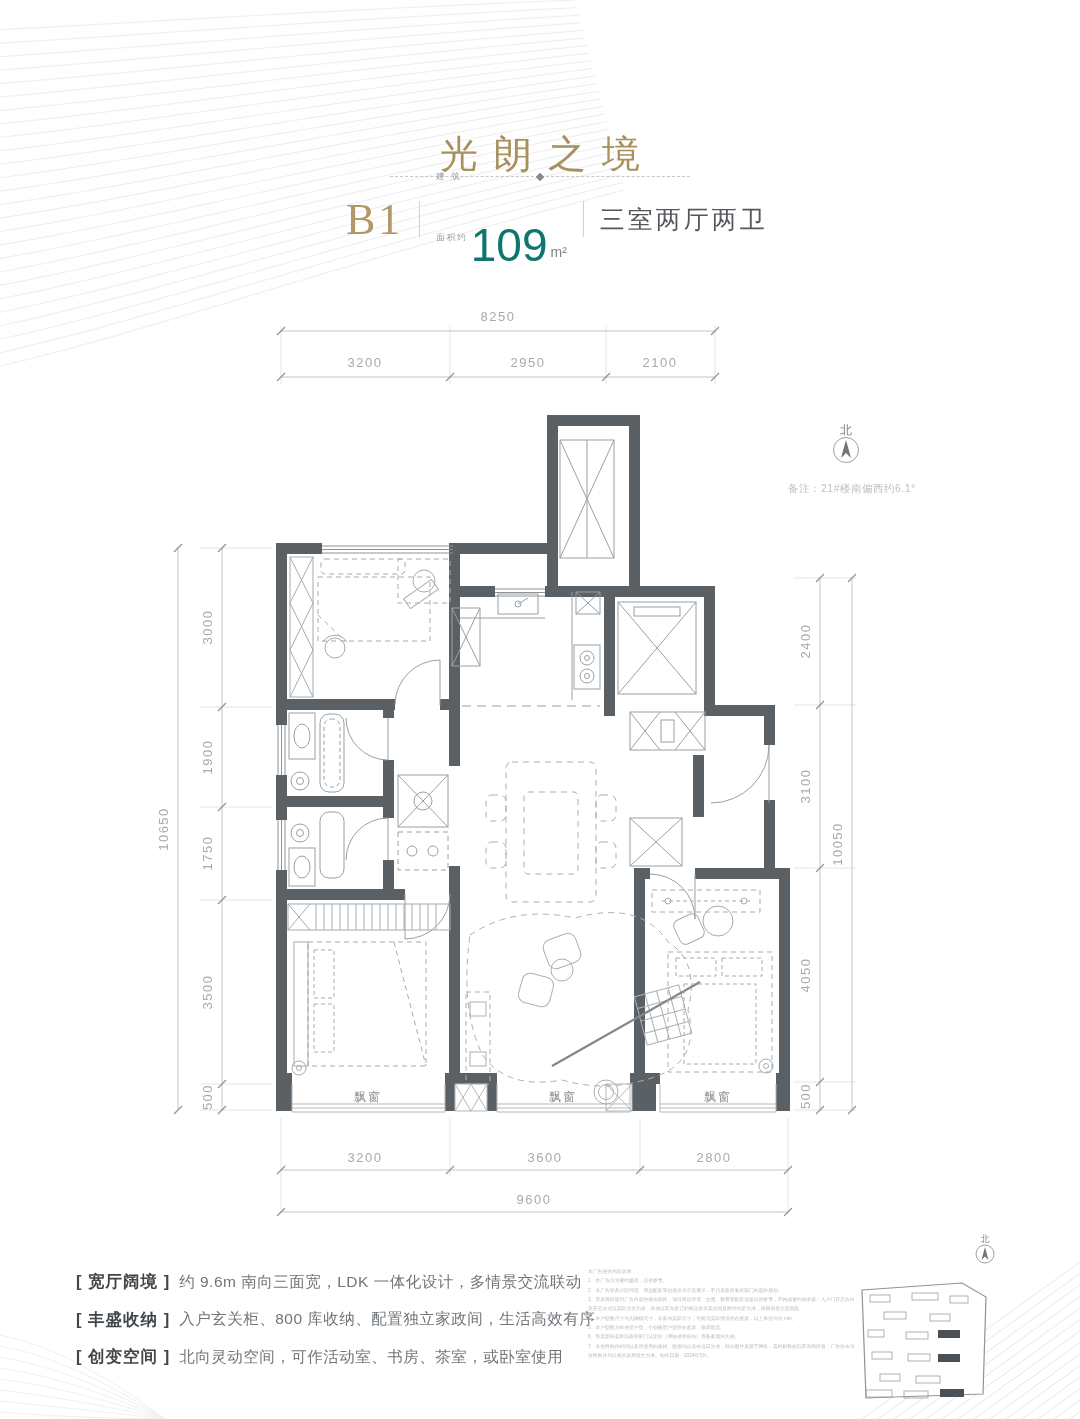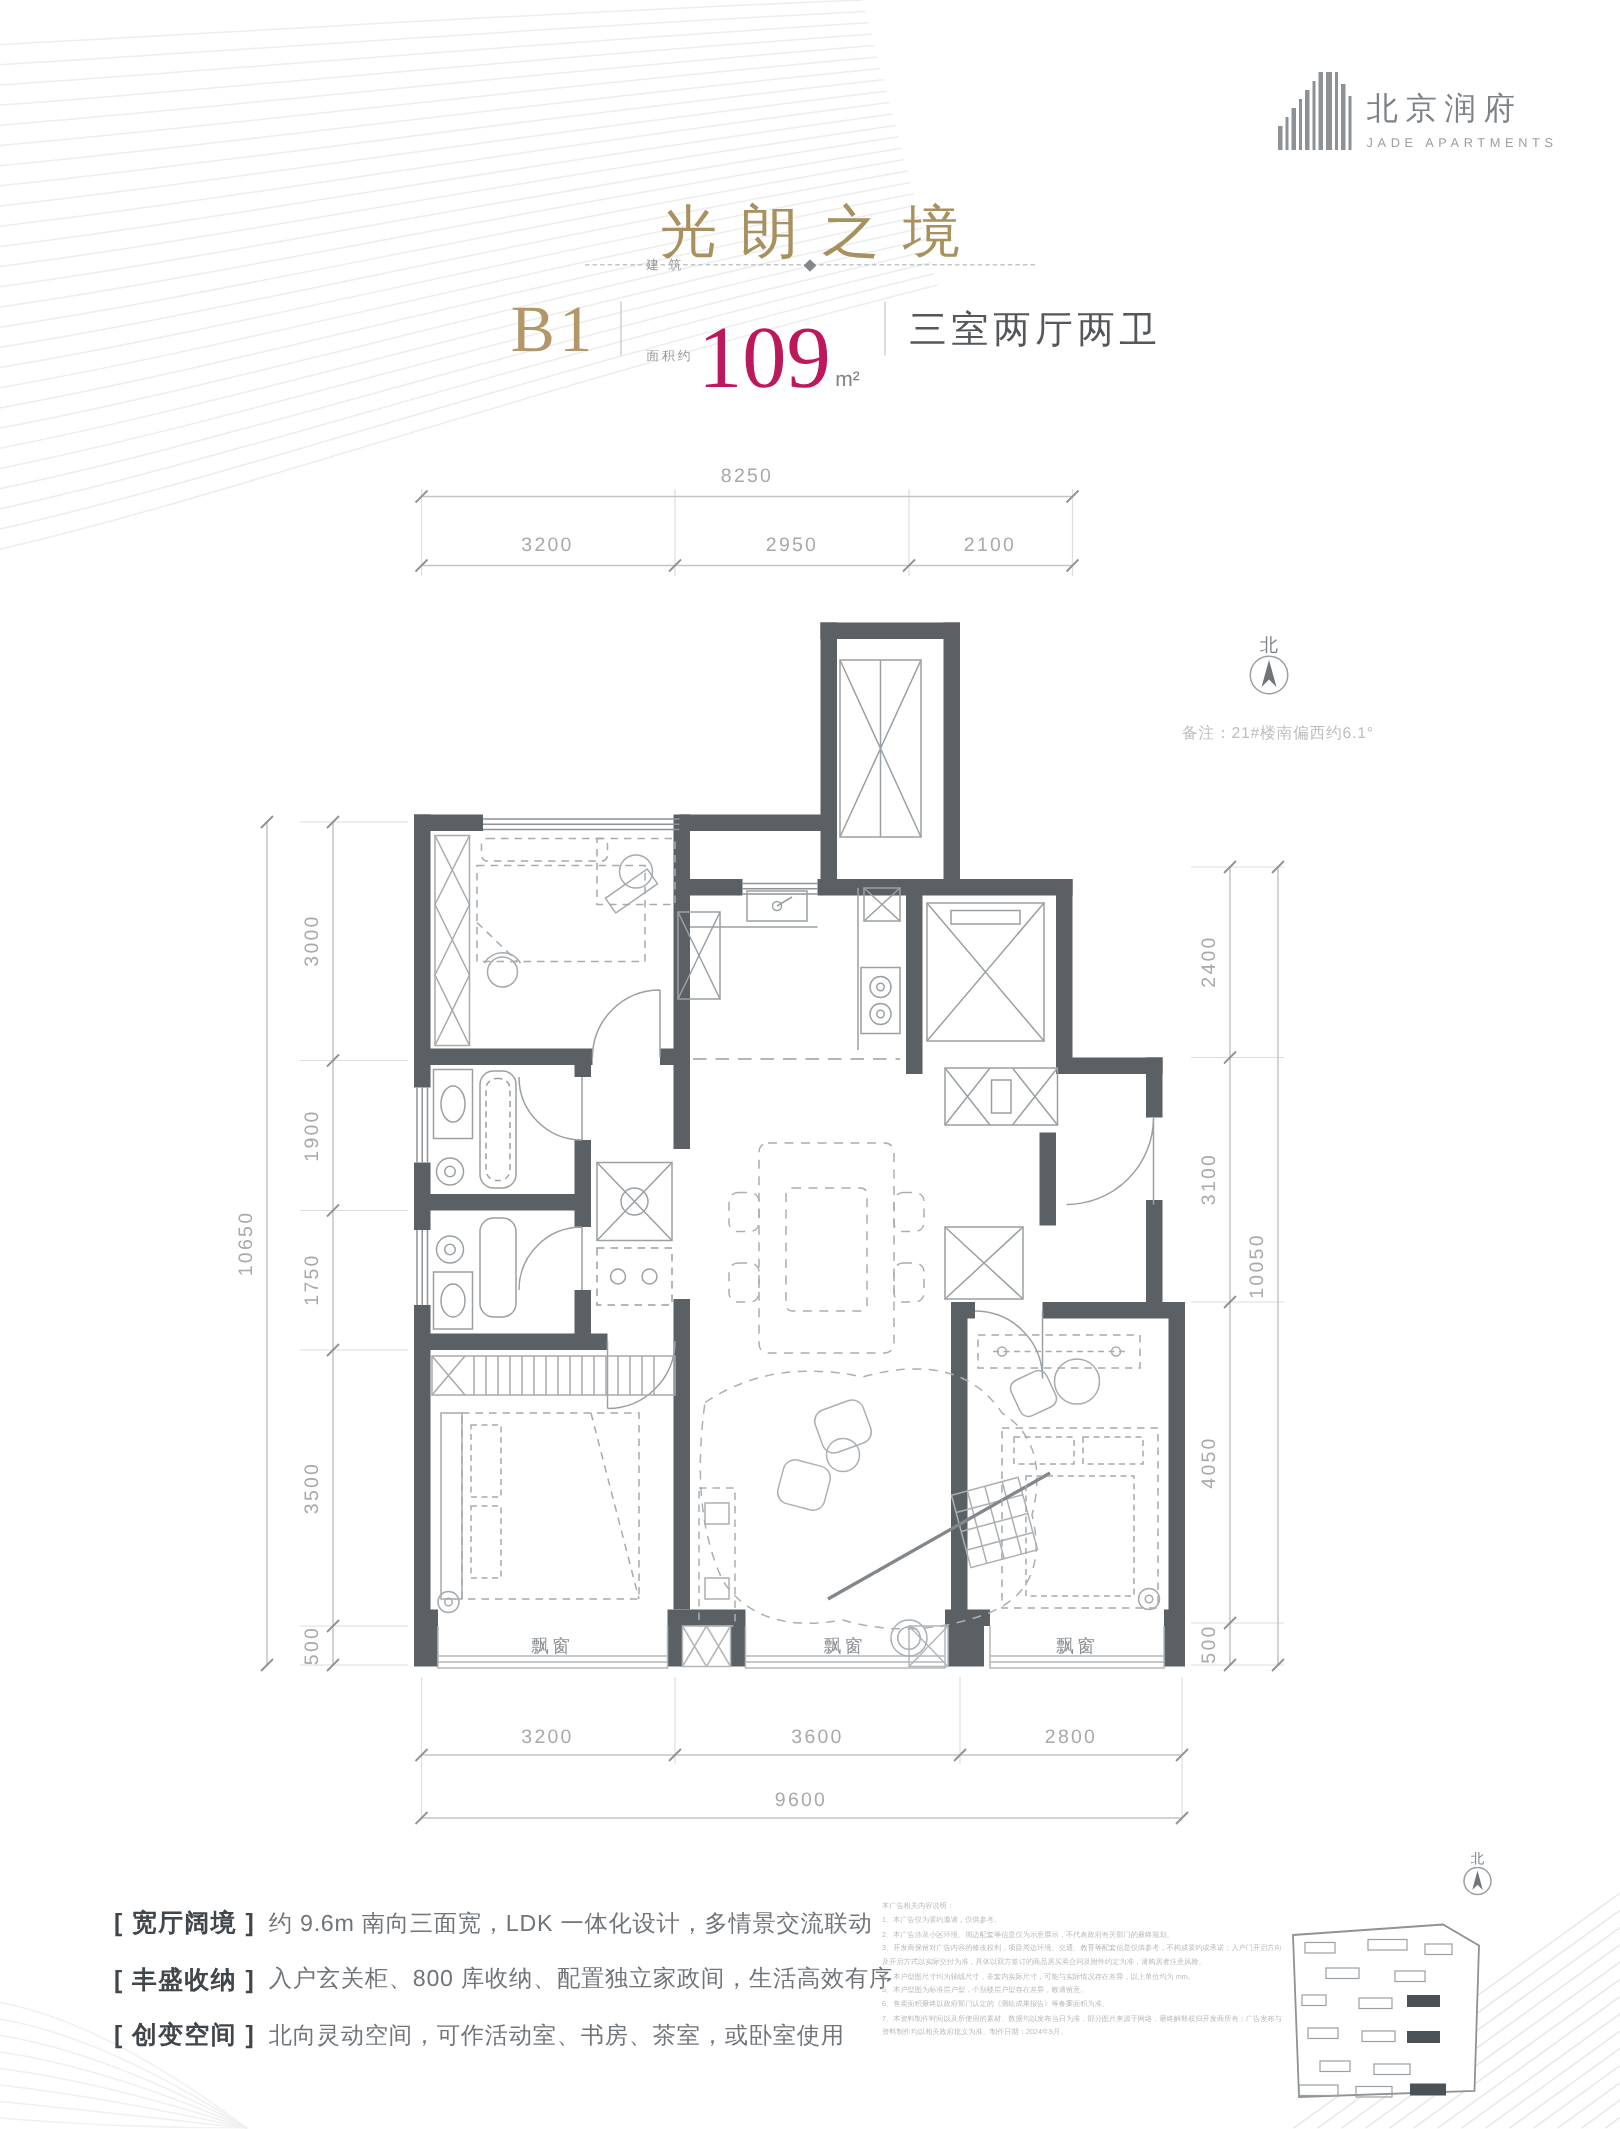--- a/index.html
+++ b/index.html
@@ -16,21 +16,21 @@
   .logo-en{font-size:8.5px;color:#9ba0a4;letter-spacing:3.1px;margin-top:4px;}
   #title{position:absolute;top:129px;left:0;width:100%;text-align:center;
          font-size:38px;color:#a8905f;letter-spacing:16px;text-indent:16px;}
   #rule{position:absolute;top:176px;left:390px;width:300px;border-top:1px dashed #c3c6c9;}
   #rule .dia{position:absolute;left:50%;top:-3.5px;width:6px;height:6px;background:#84888c;transform:translateX(-50%) rotate(45deg);}
   #spec{position:absolute;top:191px;left:50%;transform:translateX(-46%);display:flex;align-items:center;gap:16px;height:56px;}
   .spec-b1{font-family:"Liberation Serif","DejaVu Serif",serif;font-size:44px;color:#b39768;letter-spacing:3px;}
   .spec-div{width:1px;height:36px;background:#cdd0d2;}
   .spec-areagrp{display:flex;align-items:flex-end;gap:3px;}
   .spec-arealabel{display:flex;flex-direction:column;font-size:8.5px;color:#94989c;letter-spacing:2px;line-height:1.5;margin-bottom:25px;gap:48px;}
-  .spec-num{font-size:59px;color:#be185d;line-height:1;font-family:Liberation Serif, serif;}
+  .spec-num{font-size:46px;color:#0f766e;line-height:1;}
   .spec-unit{font-size:14px;color:#7d8286;margin-bottom:8px;}
   .spec-rooms{font-size:25px;color:#54585c;letter-spacing:3px;}
   
   #features{position:absolute;left:76px;top:1271px;width:512px;}
   .feat{display:flex;align-items:center;margin-bottom:15.5px;white-space:nowrap;}
   .feat .lb{font-size:16.5px;font-weight:bold;color:#41464a;letter-spacing:1px;margin-right:9px;}
   .feat .tx{font-size:15.5px;color:#70757a;letter-spacing:0.5px;}
   
   #disclaimer{position:absolute;left:588px;top:1267px;width:268px;color:#b6b9bc;font-size:4.8px;line-height:1.95;}
   #disclaimer div{margin:0;}
@@ -404,39 +404,20 @@
         <rect x="904" y="1391" width="24" height="7"></rect>
       </g>
       <g fill="#4c5155">
         <rect x="938" y="1330" width="22" height="8"></rect>
         <rect x="938" y="1354" width="22" height="8"></rect>
         <rect x="940" y="1389" width="24" height="8"></rect>
       </g>
     </g>
   </svg>
 
-  <div id="logo">
-    <span class="bars">
-      <i style="height:16px"></i>
-        <i style="height:22px"></i>
-        <i style="height:28px"></i>
-        <i style="height:34px"></i>
-        <i style="height:40px"></i>
-        <i style="height:46px"></i>
-        <i style="height:52px"></i>
-        <i style="height:52px;width:4px"></i>
-        <i style="height:52px"></i>
-        <i style="height:44px"></i>
-        <i style="height:36px"></i>
-    </span>
-    <span class="names">
-      <span class="logo-cn">北京润府</span>
-      <span class="logo-en">JADE APARTMENTS</span>
-    </span>
-  </div>
 
   <div id="title">光朗之境</div>
 
   <div id="rule">
       <span class="dia"></span>
     </div>
 
   <div id="spec">
     <span class="spec-b1">B1</span>
     <span class="spec-div"></span>

